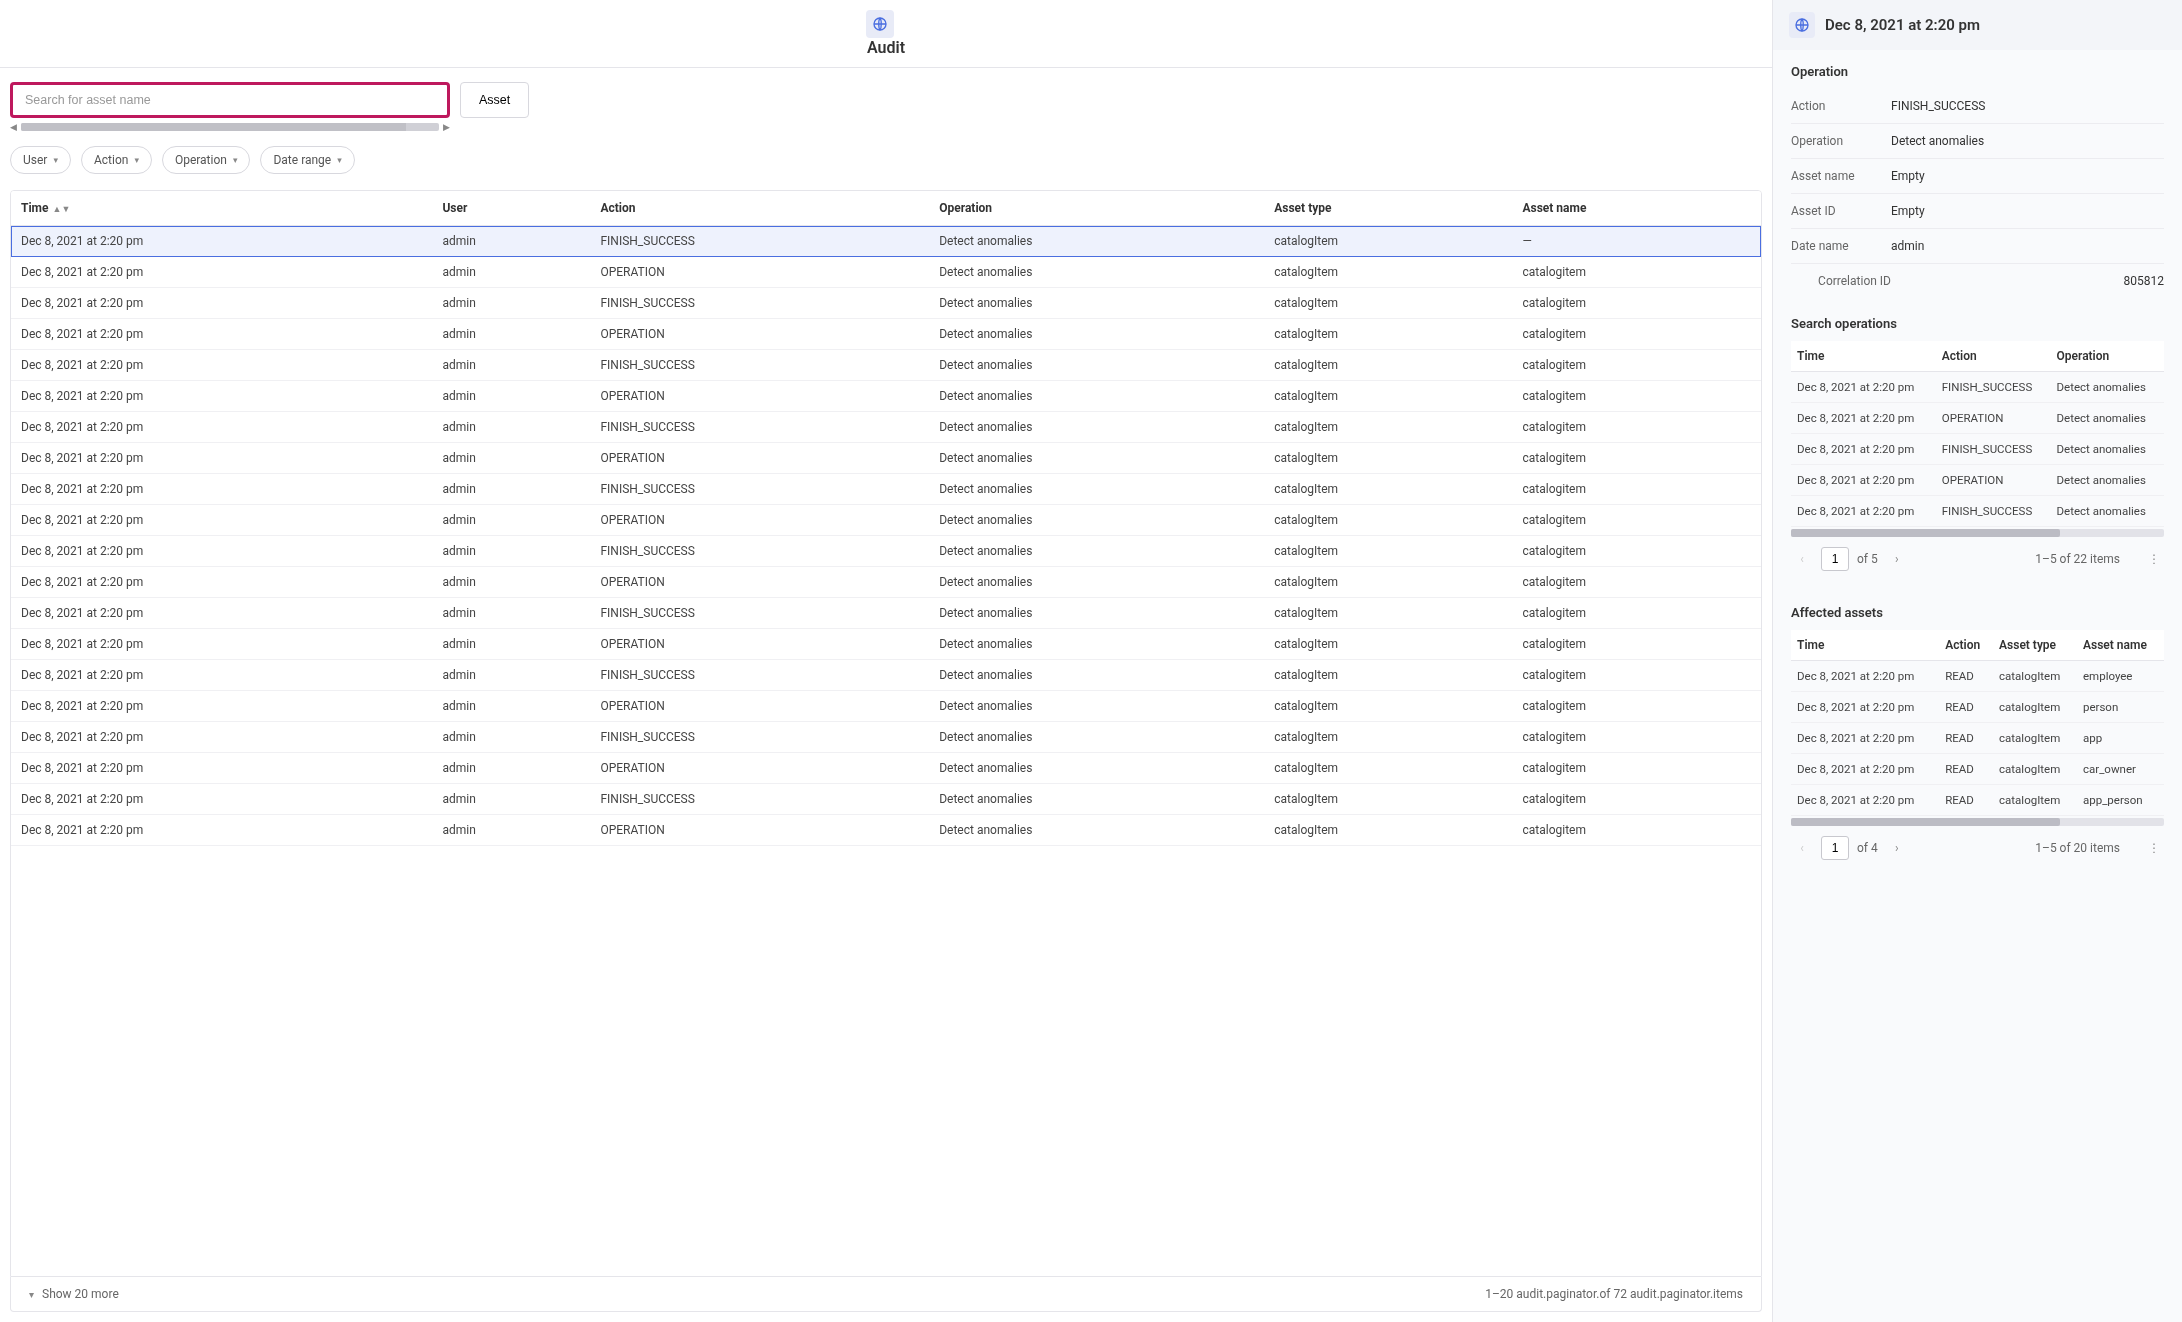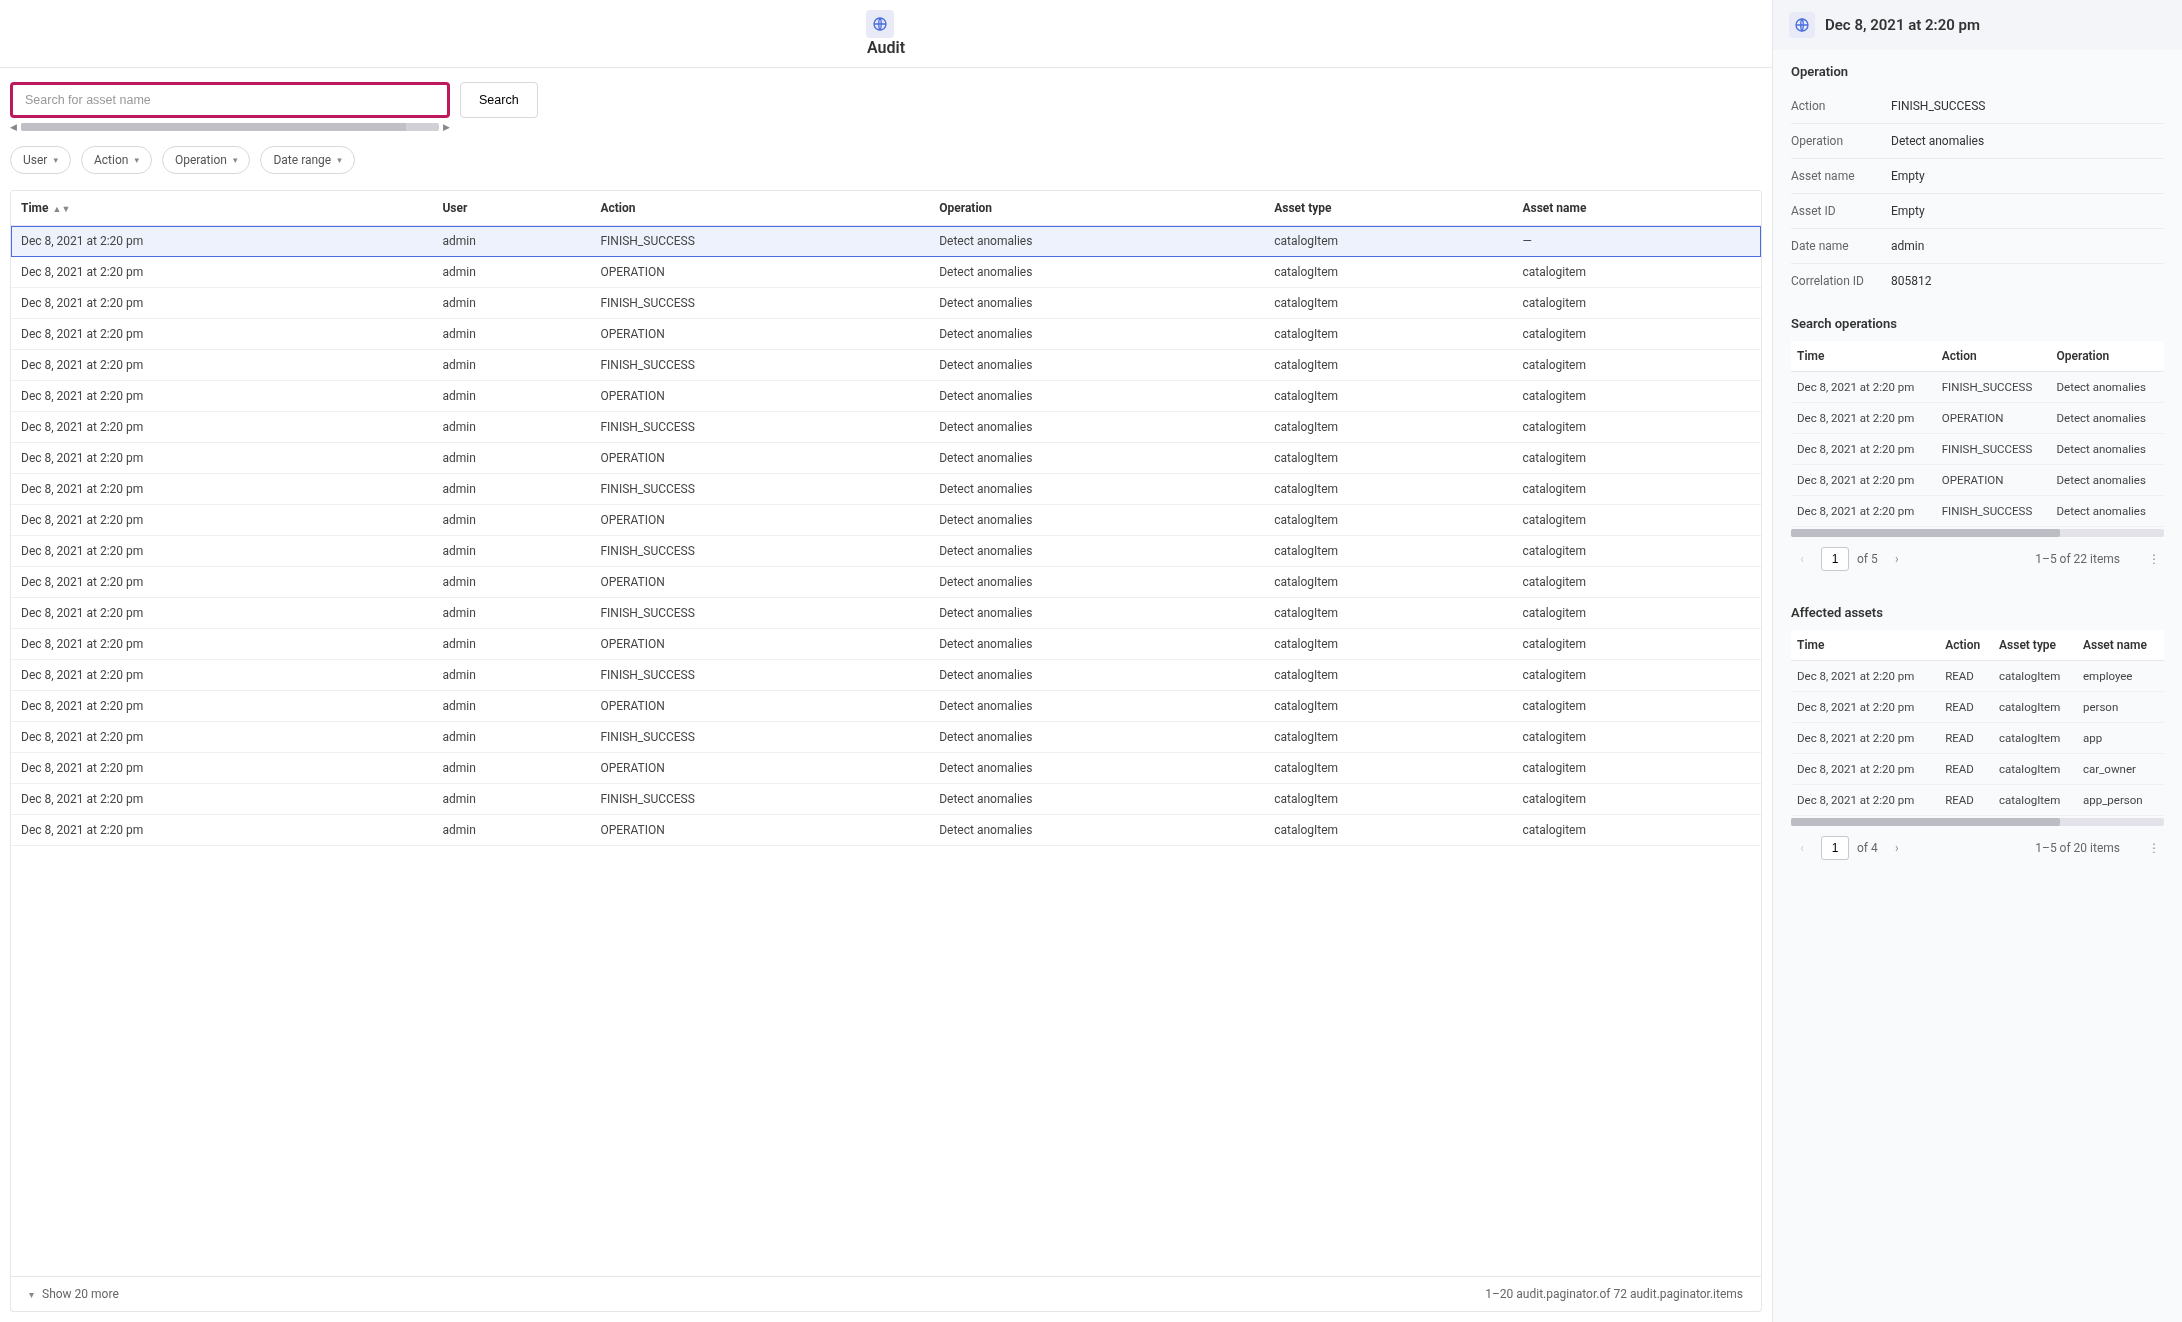--- a/index.html
+++ b/index.html
@@ -32,21 +32,21 @@
 .show-more { display: flex; align-items: center; gap: 8px; cursor: pointer; }
 .show-more .chev { font-size: 10px; color: #888; }
 
 .sidepanel { width: 410px; background: #f9fafc; border-left: 1px solid #e5e5ea; overflow-y: auto; display: flex; flex-direction: column; }
 .sp-header { display: flex; align-items: center; padding: 12px 16px; background: #f3f5f9; }
 .sp-header .globe { width: 26px; height: 26px; background: #e8ebf7; border-radius: 4px; display: flex; align-items: center; justify-content: center; color: #4a6ee0; margin-right: 10px; }
 .sp-header h2 { font-size: 15px; font-weight: 600; }
 .section { padding: 14px 18px 4px; }
 .section h3 { font-size: 13px; font-weight: 600; margin-bottom: 10px; }
 .kv { display: flex; padding: 10px 0; border-bottom: 1px solid #ececf0; font-size: 12px; }
-.kv:last-child { border-bottom: none; }
+.kv:last-child { border-bottom: none; text-align: right; }
 .kv .k { width: 100px; color: #666; }
 .kv .v { flex: 1; color: #333; }
 .subtable { width: 100%; border-collapse: collapse; margin-top: 6px; }
 .subtable th { text-align: left; font-size: 12px; font-weight: 600; padding: 8px 6px; border-bottom: 1px solid #e5e5ea; }
 .subtable td { font-size: 11.5px; padding: 8px 6px; border-bottom: 1px solid #f0f0f3; color: #444; }
 .sub-scroll { height: 8px; background: #e2e2e8; margin-top: 2px; border-radius: 2px; position: relative; }
 .sub-scroll::after { content: ""; position: absolute; left: 0; top: 0; height: 100%; width: 72%; background: #bcbcc4; border-radius: 2px; }
 .pager { display: flex; align-items: center; justify-content: space-between; padding: 10px 0 16px; font-size: 12px; color: #666; }
 .pager .nav { display: flex; align-items: center; gap: 8px; }
 .pager .pg-btn { width: 22px; height: 22px; display: flex; align-items: center; justify-content: center; color: #888; cursor: pointer; font-size: 12px; }
@@ -74,21 +74,21 @@
   <div class="toolbar">
     <div class="search-row">
       <div class="search-wrap">
         <input class="search-input" placeholder="Search for asset name" style="">
         <div class="scroll-hint">
           <span class="arrow">◀</span>
           <div class="track"></div>
           <span class="arrow">▶</span>
         </div>
       </div>
-      <button class="search-btn">Search</button>
+      <button class="search-btn">Asset</button>
     </div>
     <div class="filters" id="filters">
         <div class="filter-pill">
           <span>User</span>
           <span class="chev">▾</span>
         </div>
         <div class="filter-pill">
           <span>Action</span>
           <span class="chev">▾</span>
         </div>

